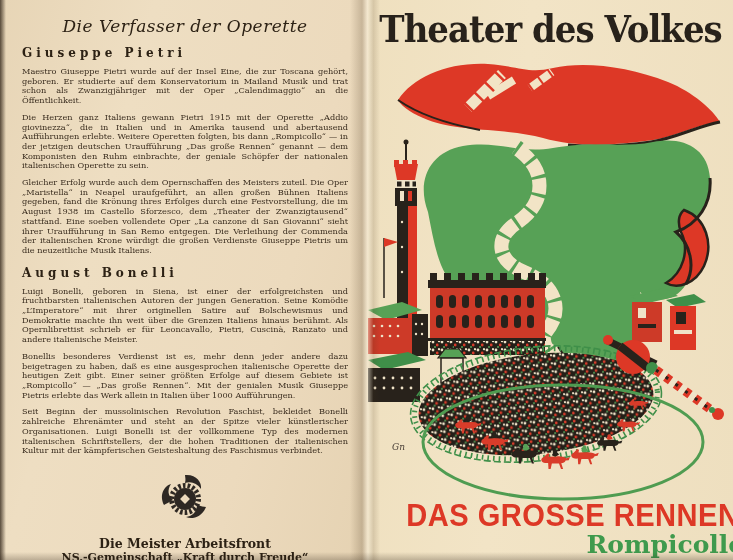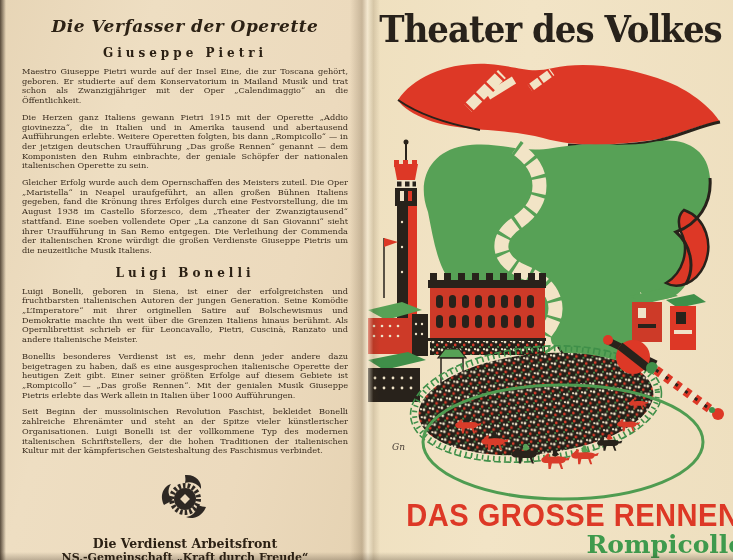--- a/index.html
+++ b/index.html
@@ -21,23 +21,23 @@
   
   .scan-edge { position:absolute; top:0; left:0; width:6px; height:560px;
     background:linear-gradient(90deg, rgba(40,28,16,.75), rgba(40,28,16,0)); z-index:5; }
   .fold { position:absolute; top:0; left:350px; width:30px; height:560px; z-index:4;
     background:linear-gradient(90deg, rgba(70,50,25,0) 0%, rgba(70,50,25,.22) 40%,
       rgba(250,242,222,.55) 58%, rgba(70,50,25,.15) 78%, rgba(70,50,25,0) 100%); }
   .bottom-shade { position:absolute; left:0; bottom:0; width:733px; height:8px; z-index:5;
     background:linear-gradient(180deg, rgba(40,28,16,0), rgba(40,28,16,.25)); }
 
   
-  .lp-title { text-align:center; font-size:17px; font-weight:bold; font-style:italic;
+  .lp-title { text-align:center; font-size:17px; font-weight:normal; font-style:italic;
     letter-spacing:.5px; color:#2c2114; margin-bottom:10px; }
-  .lp-heading { text-align:center; font-size:12px; font-weight:bold; letter-spacing:4px;
+  .lp-heading { text-align:left; font-size:12px; font-weight:bold; letter-spacing:4px;
     color:#2c2114; margin:10px 0 7px 0; }
   .lp-par { font-size:8.2px; line-height:9.7px; text-align:justify; margin-bottom:7px;
     color:#3a2d1f; }
 
   .imprint { margin-top:14px; text-align:center; }
   .imprint-emblem { display:block; margin:0 auto 8px auto; }
   .imprint-line1 { font-size:12.5px; font-weight:bold; color:#2c2114; line-height:15px; }
   .imprint-line2 { font-size:11px; font-weight:bold; color:#2c2114; line-height:14px; }
 
   
@@ -56,40 +56,40 @@
 <body>
 
 <div id="left-page" class="page">
   <div class="lp-title">Die Verfasser der Operette</div>
 
   <div class="lp-heading">Giuseppe Pietri</div>
   <p class="lp-par">Maestro Giuseppe Pietri wurde auf der Insel Eine, die zur Toscana gehört, geboren. Er studierte auf dem Konservatorium in Mailand Musik und trat schon als Zwanzigjähriger mit der Oper „Calendimaggio“ an die Öffentlichkeit.</p>
   <p class="lp-par">Die Herzen ganz Italiens gewann Pietri 1915 mit der Operette „Addio giovinezza“, die in Italien und in Amerika tausend und abertausend Aufführungen erlebte. Weitere Operetten folgten, bis dann „Rompicollo“ — in der jetzigen deutschen Uraufführung „Das große Rennen“ genannt — dem Komponisten den Ruhm einbrachte, der geniale Schöpfer der nationalen italienischen Operette zu sein.</p>
   <p class="lp-par">Gleicher Erfolg wurde auch dem Opernschaffen des Meisters zuteil. Die Oper „Maristella“ in Neapel uraufgeführt, an allen großen Bühnen Italiens gegeben, fand die Krönung ihres Erfolges durch eine Festvorstellung, die im August 1938 im Castello Sforzesco, dem „Theater der Zwanzigtausend“ stattfand. Eine soeben vollendete Oper „La canzone di San Giovanni“ sieht ihrer Uraufführung in San Remo entgegen. Die Verleihung der Commenda der italienischen Krone würdigt die großen Verdienste Giuseppe Pietris um die neuzeitliche Musik Italiens.</p>
 
-  <div class="lp-heading">Luigi Bonelli</div>
+  <div class="lp-heading">August Bonelli</div>
   <p class="lp-par">Luigi Bonelli, geboren in Siena, ist einer der erfolgreichsten und fruchtbarsten italienischen Autoren der jungen Generation. Seine Komödie „L’Imperatore“ mit ihrer originellen Satire auf Bolschewismus und Demokratie machte ihn weit über die Grenzen Italiens hinaus berühmt. Als Opernlibrettist schrieb er für Leoncavallo, Pietri, Cuscinà, Ranzato und andere italienische Meister.</p>
   <p class="lp-par">Bonellis besonderes Verdienst ist es, mehr denn jeder andere dazu beigetragen zu haben, daß es eine ausgesprochen italienische Operette der heutigen Zeit gibt. Einer seiner größten Erfolge auf diesem Gebiete ist „Rompicollo“ — „Das große Rennen“. Mit der genialen Musik Giuseppe Pietris erlebte das Werk allein in Italien über 1000 Aufführungen.</p>
   <p class="lp-par">Seit Beginn der mussolinischen Revolution Faschist, bekleidet Bonelli zahlreiche Ehrenämter und steht an der Spitze vieler künstlerischer Organisationen. Luigi Bonelli ist der vollkommene Typ des modernen italienischen Schriftstellers, der die hohen Traditionen der italienischen Kultur mit der kämpferischen Geisteshaltung des Faschismus verbindet.</p>
 
   <div class="imprint">
     <svg class="imprint-emblem" width="58" height="58" viewBox="0 0 58 58">
 
       <g fill="#2e2823">
         <path d="M29,5 C40,4 46,12 45,19 C41,13 35,11 29,13 C30,9 29,7 29,5 Z"></path>
         <path d="M8,35 C3,25 8,16 15,14 C11,20 12,26 17,30 C13,32 10,34 8,35 Z"></path>
         <path d="M50,37 C46,47 36,50 30,47 C37,46 41,41 41,35 C45,36 48,37 50,37 Z"></path>
       </g>
 
       <circle cx="29" cy="29" r="13.5" fill="none" stroke="#2e2823" stroke-width="5" stroke-dasharray="2.6 2.1"></circle>
       <circle cx="29" cy="29" r="11" fill="#2e2823"></circle>
 
       <rect x="25.5" y="25.5" width="7" height="7" fill="#ecdabd" transform="rotate(45 29 29)"></rect>
     </svg>
-    <div class="imprint-line1">Die Verdienst Arbeitsfront</div>
+    <div class="imprint-line1">Die Meister Arbeitsfront</div>
     <div class="imprint-line2">NS.-Gemeinschaft „Kraft durch Freude“</div>
 
   </div>
 </div>
 
 <div id="right-page" class="page">
   <div class="masthead">Theater des Volkes</div>
 
   <svg class="cover-art" viewBox="0 0 365 450">
     <defs>

